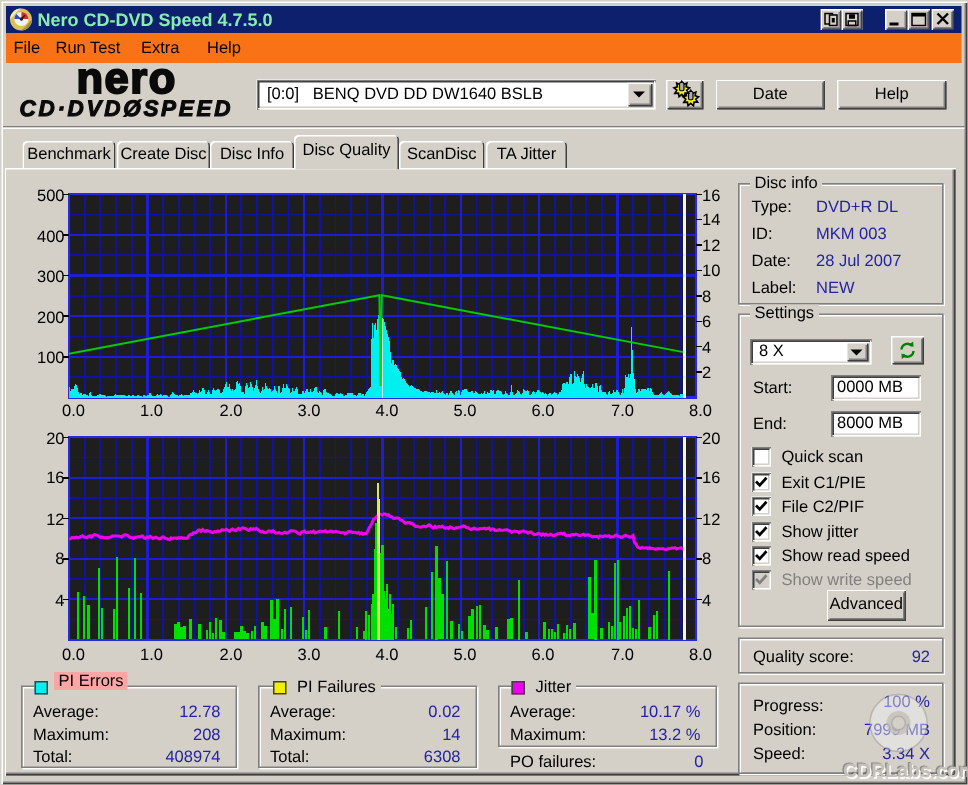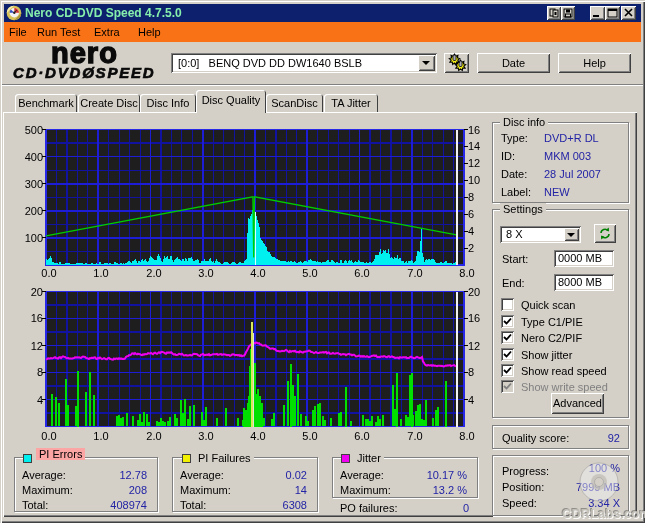--- a/index.html
+++ b/index.html
@@ -204,27 +204,27 @@
 <div class="row" style="left:502px;top:277px">End:</div>
 <div class="sunken" style="left:554px;top:274px;width:60px;height:17px"></div>
 <div class="row" style="left:558px;top:274px;line-height:17px">8000 MB</div>
 <div class="cb" style="left:501px;top:298px"></div>
 <div class="row" style="left:521px;top:299px">Quick scan</div>
 <div class="cb" style="left:501px;top:314.5px">
     <svg width="9" height="9" viewBox="0 0 9 9">
       <path d="M1 4 L3.5 6.5 L8 1.5" stroke="#000" stroke-width="1.8" fill="none"></path>
     </svg>
   </div>
-<div class="row" style="left:521px;top:315.5px">Type C1/PIE</div>
+<div class="row" style="left:521px;top:315.5px">Exit C1/PIE</div>
 <div class="cb" style="left:501px;top:331px">
     <svg width="9" height="9" viewBox="0 0 9 9">
       <path d="M1 4 L3.5 6.5 L8 1.5" stroke="#000" stroke-width="1.8" fill="none"></path>
     </svg>
   </div>
-<div class="row" style="left:521px;top:332px">Nero C2/PIF</div>
+<div class="row" style="left:521px;top:332px">File C2/PIF</div>
 <div class="cb" style="left:501px;top:347.5px">
     <svg width="9" height="9" viewBox="0 0 9 9">
       <path d="M1 4 L3.5 6.5 L8 1.5" stroke="#000" stroke-width="1.8" fill="none"></path>
     </svg>
   </div>
 <div class="row" style="left:521px;top:348.5px">Show jitter</div>
 <div class="cb" style="left:501px;top:363.5px">
     <svg width="9" height="9" viewBox="0 0 9 9">
       <path d="M1 4 L3.5 6.5 L8 1.5" stroke="#000" stroke-width="1.8" fill="none"></path>
     </svg>

